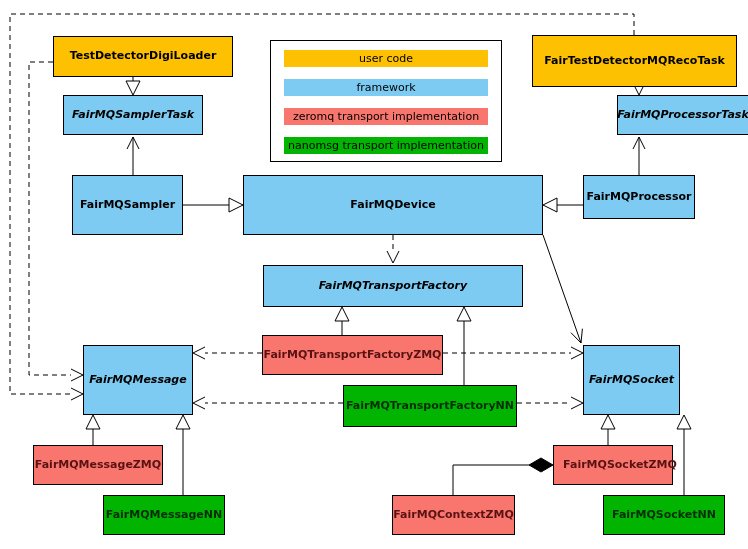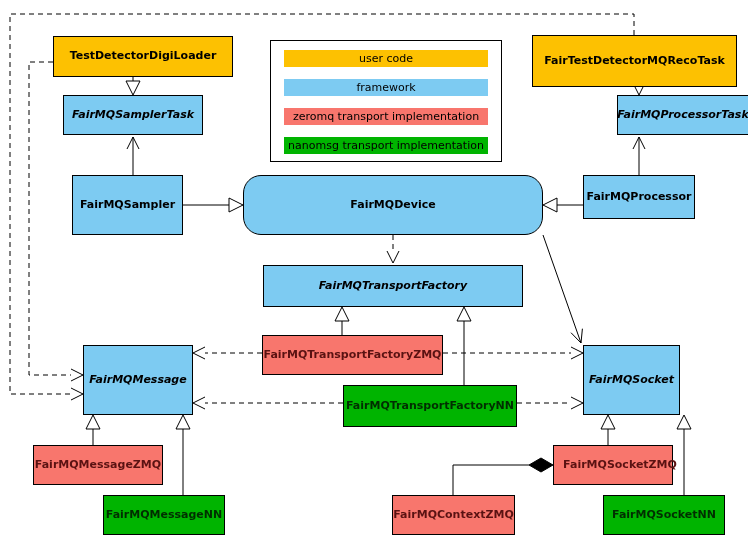--- a/index.html
+++ b/index.html
@@ -160,21 +160,21 @@
         <span>nanomsg transport implementation</span>
       </div>
   </div>
 
   <div class="node cat-user" style="left:53px;top:36px;width:180px;height:41px;">TestDetectorDigiLoader</div>
 
   <div class="node cat-fw abstract" style="left:63px;top:95px;width:140px;height:40px;">FairMQSamplerTask</div>
 
   <div class="node cat-fw" style="left:72px;top:175px;width:111px;height:60px;">FairMQSampler</div>
 
-  <div class="node cat-fw" style="left:243px;top:175px;width:300px;height:60px;border-radius:18px;">FairMQDevice</div>
+  <div class="node cat-fw" style="left:243px;top:175px;width:300px;height:60px;">FairMQDevice</div>
 
   <div class="node cat-fw" style="left:583px;top:175px;width:112px;height:44px;">FairMQProcessor</div>
 
   <div class="node cat-fw abstract" style="left:573px;top:95px;width:132px;height:40px;margin-left:44px;">FairMQProcessorTask</div>
 
   <div class="node cat-user" style="left:532px;top:35px;width:205px;height:52px;">FairTestDetectorMQRecoTask</div>
 
   <div class="node cat-zmq" style="left:262px;top:335px;width:181px;height:40px;">FairMQTransportFactoryZMQ</div>
 
   <div class="node cat-fw abstract" style="left:263px;top:265px;width:260px;height:42px;">FairMQTransportFactory</div>

